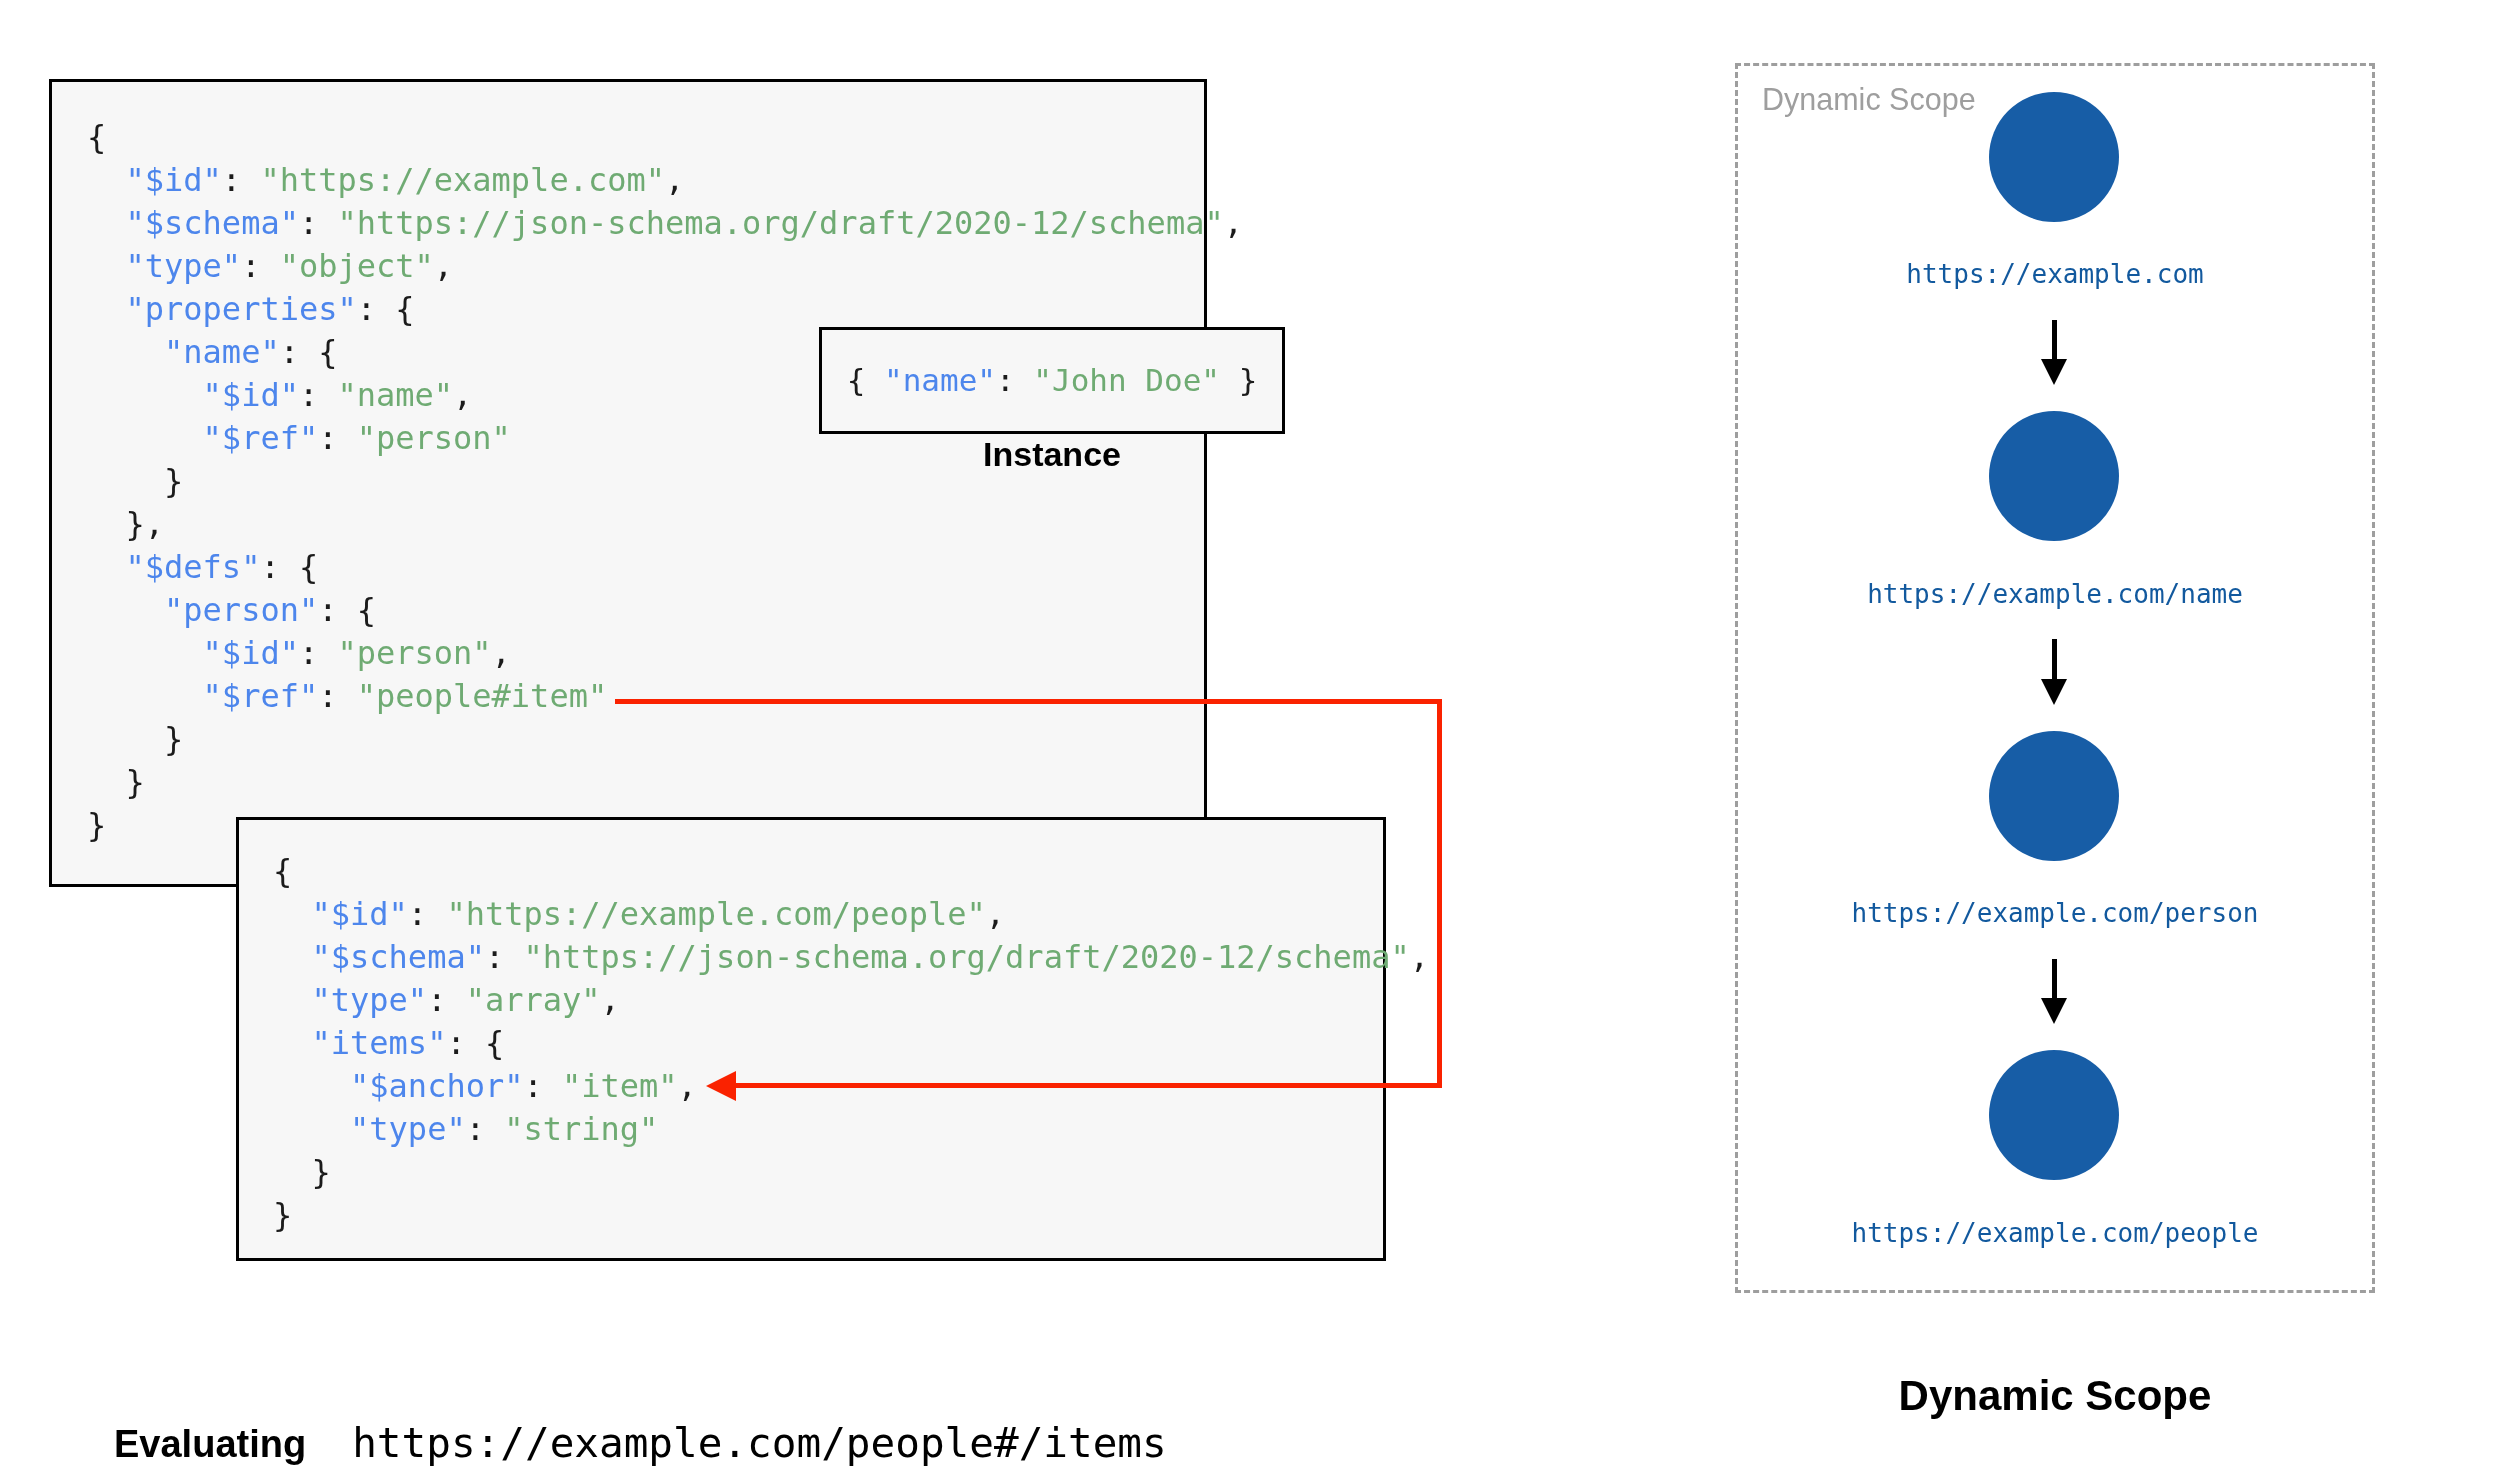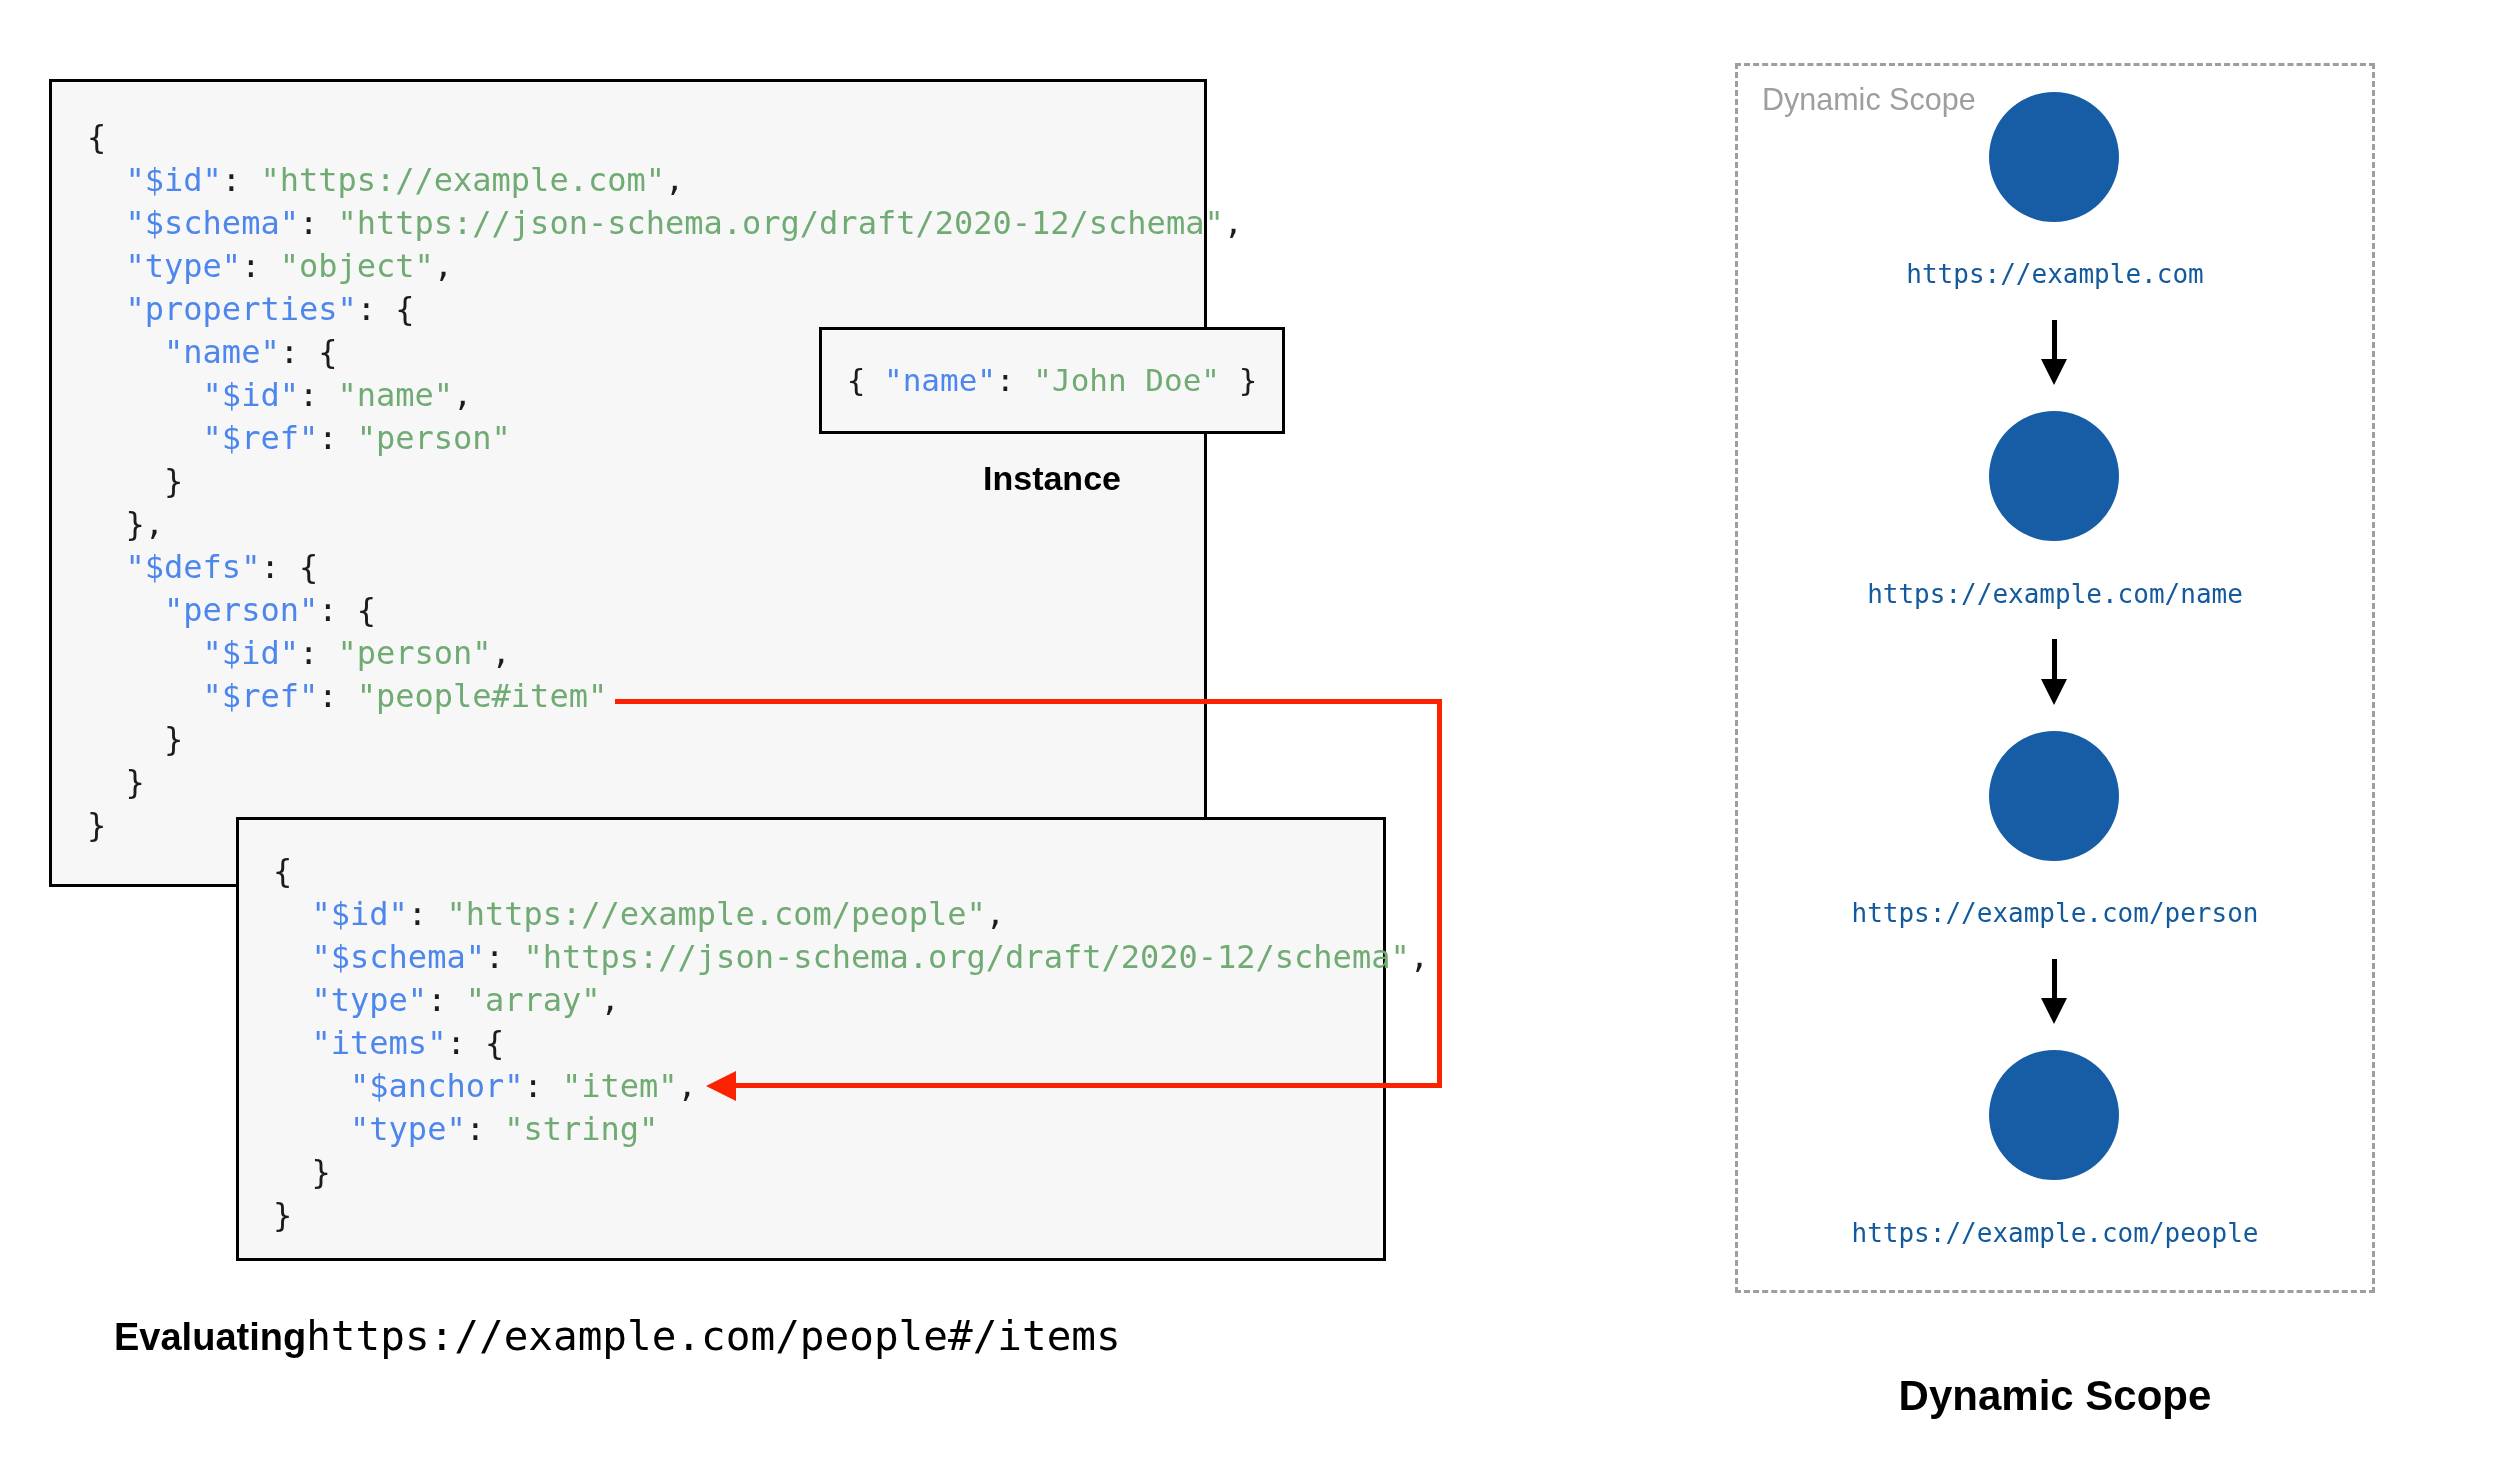--- a/index.html
+++ b/index.html
@@ -26,36 +26,36 @@
   .t-k{color:var(--key);}
   .t-s{color:var(--string);}
   .t-p{color:var(--plain);}
   #schema-root{left:49px;top:79px;width:1158px;height:808px;padding:34px 9.6px 0 35px;z-index:1;}
   #instance-box{
     left:819px;top:327px;width:466px;height:107px;z-index:2;
     display:flex;align-items:center;justify-content:center;
     font-size:31px;
   }
   #instance-label{
-    position:absolute;left:819px;top:459px;width:466px;z-index:2;
+    position:absolute;left:819px;top:435px;width:466px;z-index:2;
     text-align:center;font-weight:bold;font-size:34px;color:#000;
   }
   #schema-people{left:236px;top:817px;width:1150px;height:444px;padding:30px 9.6px 0 34px;z-index:3;}
   .red-seg{position:absolute;background:var(--red-arrow);z-index:6;}
   #red-seg-top{left:615px;top:699px;width:826px;height:4.8px;}
   #red-seg-right{left:1437px;top:699px;width:4.8px;height:389px;}
   #red-seg-bottom{left:734px;top:1083px;width:707px;height:4.8px;}
   #red-arrowhead{
     position:absolute;left:706px;top:1071px;width:0;height:0;z-index:6;
     border-top:15px solid transparent;border-bottom:15px solid transparent;
     border-right:30px solid var(--red-arrow);
   }
   #caption{
-    position:absolute;left:114px;top:1312px;z-index:1;
-    display:flex;align-items:baseline;white-space:pre;
+    position:absolute;left:114px;top:1419px;z-index:1;
+    display:flex;align-items:baseline;white-space:pre;gap:46px;
   }
   #caption .cap-bold{font-weight:bold;font-size:38px;color:#000;}
   #caption .cap-uri{font-family:"DejaVu Sans Mono",monospace;font-size:41px;color:#000;}
   #scope-box{
     position:absolute;box-sizing:border-box;
     left:1735px;top:63px;width:640px;height:1230px;
     border:3.7px dashed var(--scope-border);background:transparent;
   }
   #scope-watermark{
     position:absolute;left:24px;top:16px;

